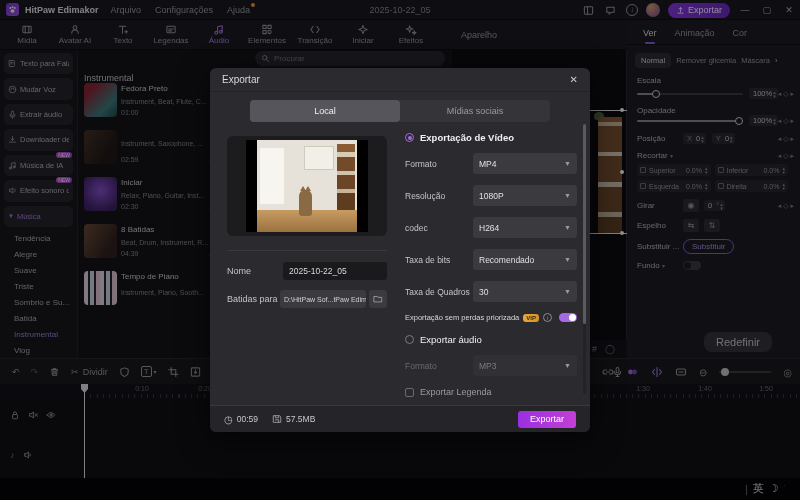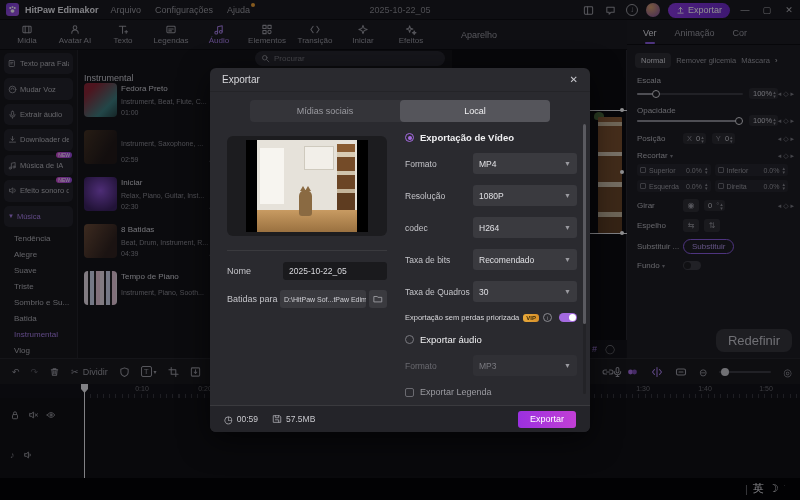--- a/index.html
+++ b/index.html
@@ -86,21 +86,21 @@
   .cropgrid { display:grid; grid-template-columns:1fr 1fr; gap:4px; margin:0 6px 7px 0; }
   .cropcell { display:flex; align-items:center; gap:3px; background:#232328; border-radius:3px; padding:2px 3px; font-size:7px; color:#9a9aa0; }
   .cbx { width:6px; height:6px; border:1px solid #6a6a70; border-radius:1px; flex:none; }
   .mini-btn { width:16px; height:13px; background:#2c2c31; border-radius:3px; display:flex; align-items:center; justify-content:center; font-size:8px; color:#9a9aa0; }
   .subst-btn { border:1px solid #8a5ce0; color:#b293e8; font-size:8px; padding:2px 8px; border-radius:8px; background:transparent; }
   .toggle { width:18px; height:9px; border-radius:5px; position:relative; }
   .toggle.off { background:#3a3a3f; }
   .toggle.off .tknob { position:absolute; left:1px; top:1px; width:7px; height:7px; border-radius:50%; background:#1a1a1d; }
   .toggle.on { background:#a46ae0; }
   .toggle.on .tknob { position:absolute; right:1px; top:1px; width:7px; height:7px; border-radius:50%; background:#fff; }
-  .redefinir { position:absolute; right:8px; bottom:6px; background:#333338; color:#c8c8cd; font-size:13px; padding:4px 12px; border-radius:8px; }
+  .redefinir { position:absolute; right:28px; bottom:6px; background:#333338; color:#c8c8cd; font-size:11px; padding:4px 12px; border-radius:8px; }
 
   
   .tl-toolbar { position:absolute; left:0; top:358px; width:800px; height:26px; background:#161619; border-top:1px solid #232327; display:flex; align-items:center; gap:11px; padding-left:12px; font-size:9px; color:#9a9aa0; }
   .tl-right { position:absolute; right:8px; top:0; height:26px; display:flex; align-items:center; gap:12px; }
   .zoom-slider { width:52px; height:2px; background:#3a3a3f; border-radius:2px; position:relative; }
   .zoom-slider .zknob { position:absolute; left:2px; top:-3px; width:8px; height:8px; border-radius:50%; background:#c8c8cd; }
   .ruler { position:absolute; left:0; top:384px; width:800px; height:14px; background:#101013; background-image:repeating-linear-gradient(90deg,#33333a 0 1px,transparent 1px 6.3px); background-size:100% 4px; background-position:84px 100%; background-repeat:no-repeat; }
   .tick { position:absolute; top:1px; font-size:7px; color:#6a6a70; transform:translateX(-50%); }
   .tracks { position:absolute; left:0; top:398px; width:800px; height:80px; background:#0e0e10; }
   .playhead { position:absolute; left:84px; top:384px; width:1px; height:94px; background:#e8e8ec; z-index:5; }
@@ -620,22 +620,22 @@
   </div>
 
   <div class="overlay"></div>
 
   <div class="dialog">
     <div class="dlg-header">
       <span>Exportar</span>
       <span style="color:#c8c8cd;">✕</span>
     </div>
     <div class="dlg-tabs">
+      <span class="dlg-tab active">Local</span>
       <span class="dlg-tab">Mídias sociais</span>
-      <span class="dlg-tab active">Local</span>
     </div>
     <div class="dlg-body">
       <div class="dlg-thumbbox">
         <div class="photo">
           <div class="wall"></div>
           <div class="window"></div>
           <div class="cab"></div>
           <div class="shelf"></div>
           <div class="table"></div>
           <div class="cat"></div>

